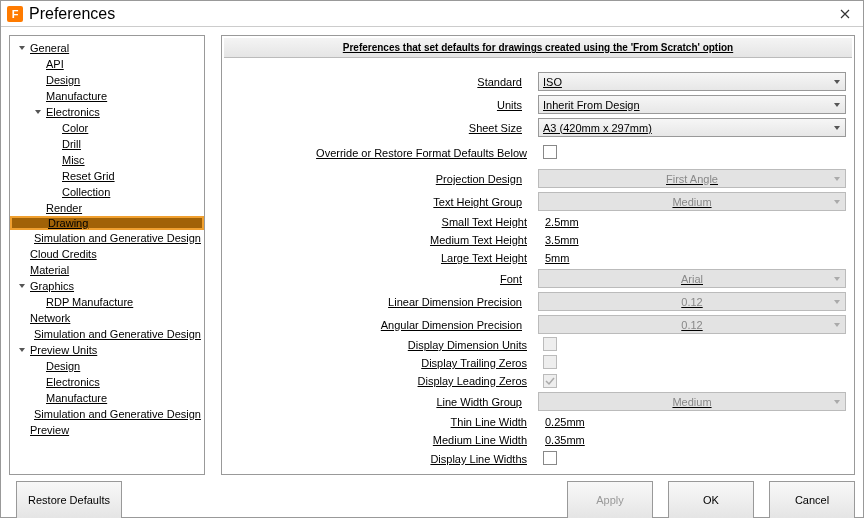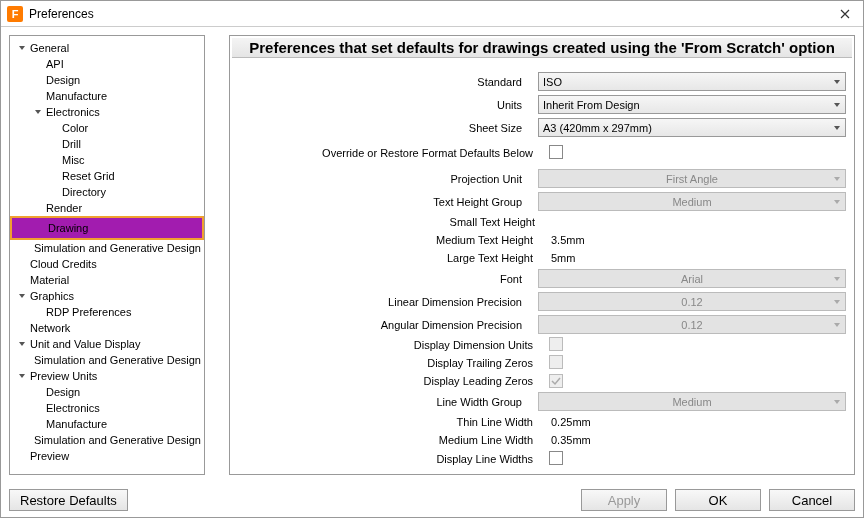--- a/index.html
+++ b/index.html
@@ -26,32 +26,33 @@
     border-bottom: 1px solid #ccc;
   }
   .titlebar .app-icon {
     width: 16px; height: 16px;
     background: #ff7b00;
     border-radius: 2px;
     margin-right: 6px;
     display: flex; align-items: center; justify-content: center;
     color: #fff; font-weight: bold; font-size: 11px;
   }
-  .titlebar .title { flex: 1; font-size: 12px; }
+  .titlebar .title { flex: 1; font-size: 16px; }
   .titlebar .close {
     width: 24px; height: 18px;
     display: flex; align-items: center; justify-content: center;
     font-size: 13px; cursor: pointer;
   }
   .body {
     flex: 1;
     display: flex;
     padding: 8px;
-    gap: 24px;
+    gap: 16px;
     overflow: hidden;
+    text-decoration: underline;
   }
   .tree-pane {
     width: 196px;
     border: 1px solid #999;
     background: #fff;
     overflow: auto;
     padding: 4px 0;
   }
   .tree-item {
     display: flex;
@@ -67,41 +68,41 @@
     display: inline-flex;
     align-items: center;
     justify-content: center;
     margin-right: 2px;
   }
   .tree-item .chev svg { display: block; }
   .pad1 { padding-left: 6px; }
   .pad2 { padding-left: 22px; }
   .pad3 { padding-left: 38px; }
   .tree-item.selected {
-    background: #a21caf;
+    background: #a16207;
     border: 2px solid #f0a030;
-    height: 24px;
+    height: 14px;
   }
   .main-pane {
     flex: 1;
     display: flex;
     flex-direction: column;
     border: 1px solid #999;
     background: #fff;
     overflow: hidden;
   }
   .header-strip {
     height: 20px;
     background: linear-gradient(#f4f4f4,#e5e5e5);
     border-bottom: 1px solid #bbb;
     display: flex;
     align-items: center;
     justify-content: center;
     font-weight: bold;
-    font-size: 15px;
+    font-size: 10px;
     padding: 0 4px;
     margin: 2px;
   }
   .form {
     flex: 1;
     overflow: auto;
     padding: 10px 8px 4px 8px;
   }
   .row {
     display: flex;
@@ -157,29 +158,30 @@
   .footer {
     height: 34px;
     display: flex;
     align-items: center;
     padding: 0 8px;
     gap: 8px;
   }
   .footer .spacer { flex: 1; }
   .btn {
     min-width: 86px;
-    height: 22px;
+    height: 38px;
     border: 1px solid #999;
     background: linear-gradient(#f8f8f8,#e5e5e5);
     display: flex;
     align-items: center;
     justify-content: center;
-    font-size: 13px;
+    font-size: 11px;
     cursor: pointer;
     padding: 0 10px;
+    margin-left: 7px;
   }
   .btn.disabled { color: #999; }
   .restore-btn {
     min-width: 106px;
   }
 </style>
 </head>
 <body>
 
 <div class="window">
@@ -234,21 +236,21 @@
       <div class="tree-item pad3">
           <span class="chev"></span>
           <span>Misc</span>
         </div>
       <div class="tree-item pad3">
           <span class="chev"></span>
           <span>Reset Grid</span>
         </div>
       <div class="tree-item pad3">
           <span class="chev"></span>
-          <span>Directory</span>
+          <span>Collection</span>
         </div>
       <div class="tree-item pad2">
           <span class="chev"></span>
           <span>Render</span>
         </div>
       <div class="tree-item pad2 selected">
           <span class="chev"></span>
           <span>Drawing</span>
         </div>
       <div class="tree-item pad2">
@@ -266,33 +268,25 @@
       <div class="tree-item pad1">
           <span class="chev">
             <svg width="8" height="8" viewBox="0 0 8 8">
               <path d="M1 2 L4 6 L7 2 Z" fill="#555"></path>
             </svg>
           </span>
           <span>Graphics</span>
         </div>
       <div class="tree-item pad2">
           <span class="chev"></span>
-          <span>RDP Preferences</span>
+          <span>RDP Manufacture</span>
         </div>
       <div class="tree-item pad1">
           <span class="chev"></span>
           <span>Network</span>
-        </div>
-      <div class="tree-item pad1">
-          <span class="chev">
-            <svg width="8" height="8" viewBox="0 0 8 8">
-              <path d="M1 2 L4 6 L7 2 Z" fill="#555"></path>
-            </svg>
-          </span>
-          <span>Unit and Value Display</span>
         </div>
       <div class="tree-item pad2">
           <span class="chev"></span>
           <span>Simulation and Generative Design</span>
         </div>
       <div class="tree-item pad1">
           <span class="chev">
             <svg width="8" height="8" viewBox="0 0 8 8">
               <path d="M1 2 L4 6 L7 2 Z" fill="#555"></path>
             </svg>
@@ -361,21 +355,21 @@
               </div>
             </div>
           </div>
 
         <div class="row" style="height:28px">
             <div class="label">Override or Restore Format Defaults Below</div>
           <div class="control"><div class="checkbox"></div></div>
           </div>
 
         <div class="row">
-            <div class="label">Projection Unit</div>
+            <div class="label">Projection Design</div>
           <div class="control">
               <div class="select disabled">
                 <span>First Angle</span>
                 <span class="chev-down"><svg width="8" height="8" viewBox="0 0 8 8">
                     <path d="M1 2 L4 6 L7 2 Z" fill="#aaa"></path>
                   </svg></span>
               </div>
             </div>
           </div>
 
@@ -386,20 +380,21 @@
                 <span>Medium</span>
                 <span class="chev-down"><svg width="8" height="8" viewBox="0 0 8 8">
                     <path d="M1 2 L4 6 L7 2 Z" fill="#aaa"></path>
                   </svg></span>
               </div>
             </div>
           </div>
 
         <div class="row" style="height:18px">
             <div class="label">Small Text Height</div>
+          <div class="control"><span class="static-val">2.5mm</span></div>
           </div>
         <div class="row" style="height:18px">
             <div class="label">Medium Text Height</div>
           <div class="control"><span class="static-val">3.5mm</span></div>
           </div>
         <div class="row" style="height:18px">
             <div class="label">Large Text Height</div>
           <div class="control"><span class="static-val">5mm</span></div>
           </div>
 

